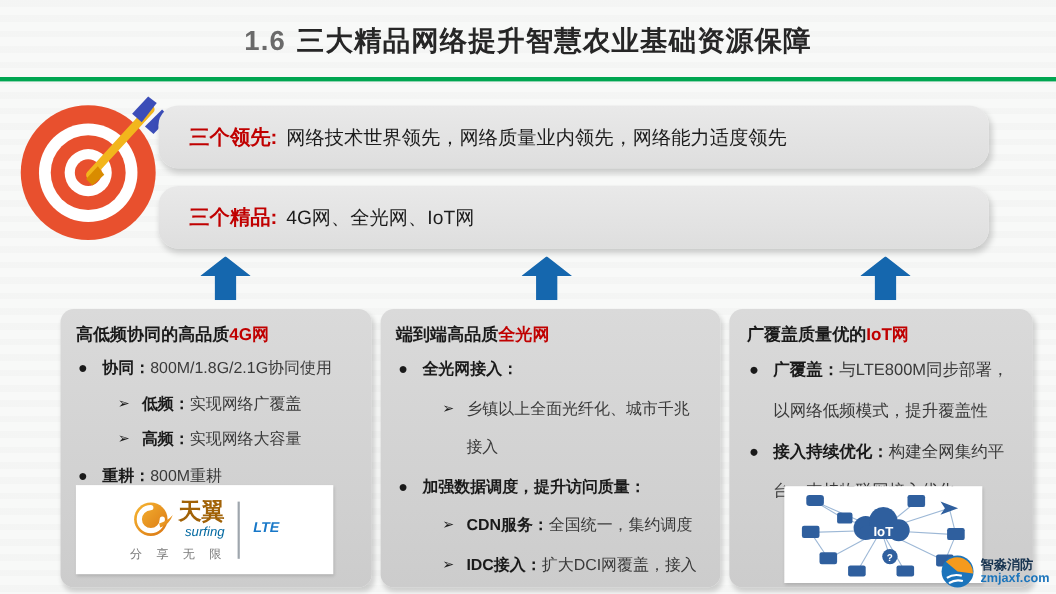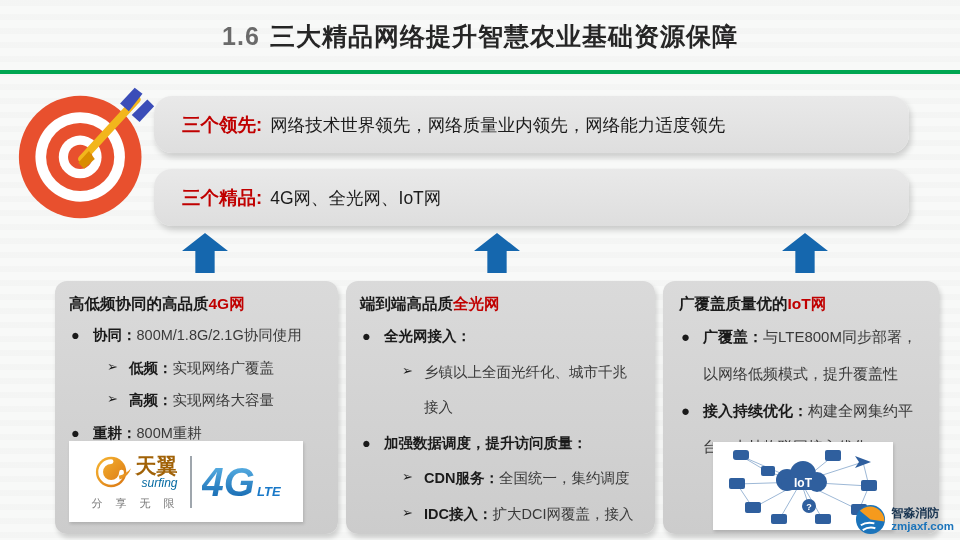--- a/index.html
+++ b/index.html
@@ -21,21 +21,21 @@
     letter-spacing:1px;
   }
   .title .num{color:#6a6a6a;margin-right:10px;margin-top:23px;}
   .rule{
     position:absolute;top:70px;left:0;width:100%;height:4px;background:#00A651;
   }
   
   .target{position:absolute;left:14px;top:82px;width:146px;height:146px;}
   
   .banner{
-    position:absolute;left:154px;width:755px;height:57px;
+    position:absolute;left:144px;width:755px;height:57px;
     background:linear-gradient(180deg,#e9e9e9,#dedede);
     border-radius:18px;box-shadow:2px 4px 6px rgba(0,0,0,.18);
     display:flex;align-items:center;padding:0 28px;box-sizing:border-box;
     white-space:nowrap;
   }
   .banner.b1{top:96px;}
   .banner.b2{top:169px;}
   .banner .lbl{color:#C00000;font-weight:bold;font-size:18.5px;margin-right:8px;}
   .banner .txt{color:#1c1c1c;font-size:17.5px;}
   
@@ -169,21 +169,20 @@
           </svg>
           <div class="ty-name">
             <span class="ty-brand">天翼</span>
             <span class="ty-sub">surfing</span>
           </div>
         </div>
         <div class="ty-slogan">分 享 无 限</div>
       </div>
       <div class="lg-div"></div>
       <div class="fg">
-        <span class="fg-big">4G</span>
         <span class="fg-small">LTE</span>
       </div>
     </div>
   </div>
 
   <div class="col c2">
     <div class="col-title">
       <span>端到端高品质</span><span class="red">全光网</span>
     </div>
     <div class="li l1">

